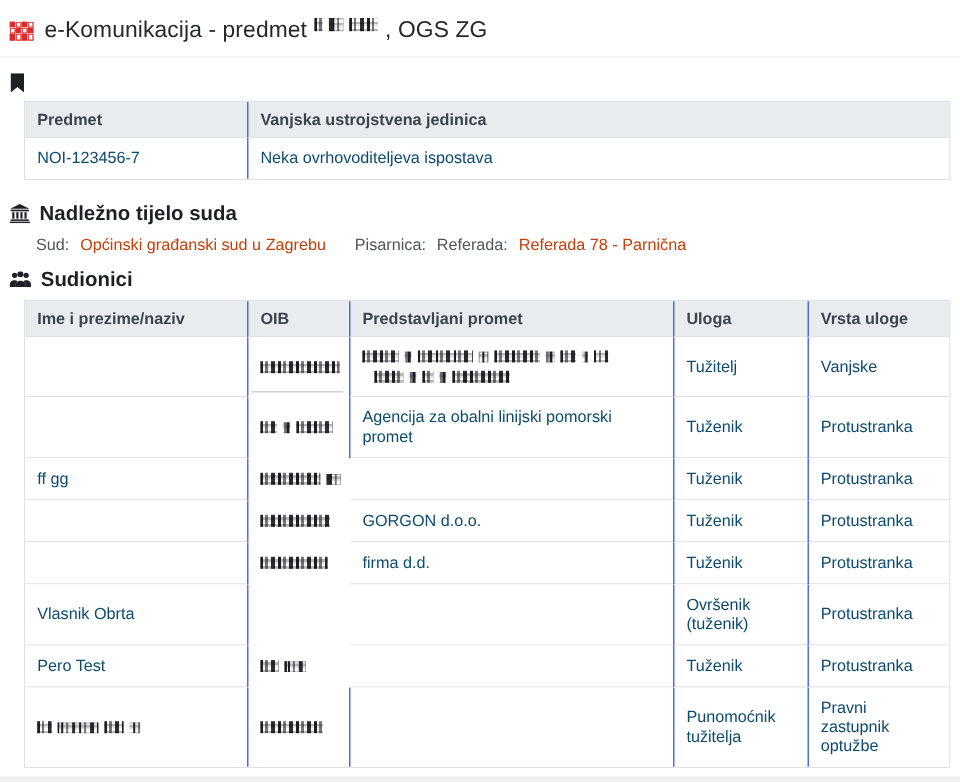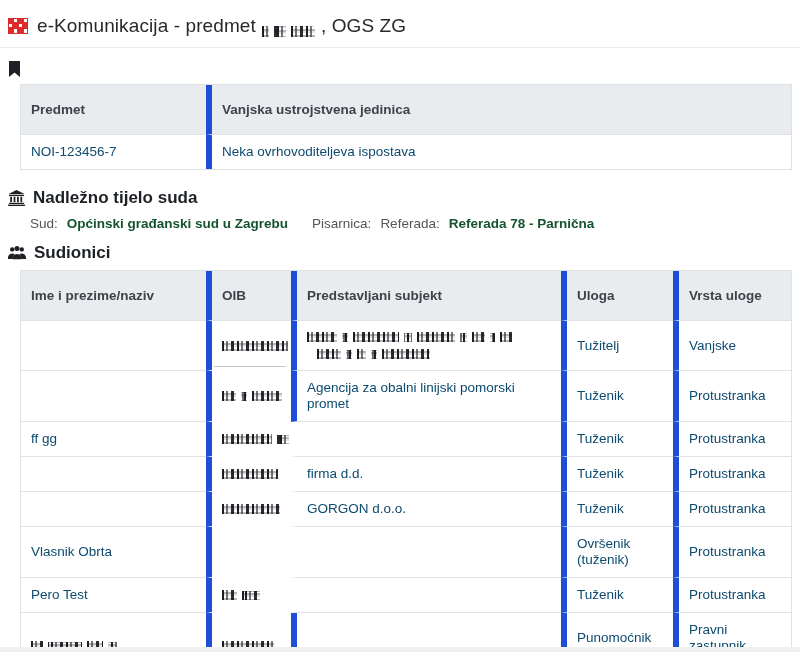--- a/index.html
+++ b/index.html
@@ -1,40 +1,40 @@
 <!DOCTYPE html>
 <html><head>
 <meta charset="utf-8">
 <style>
   * { margin:0; padding:0; box-sizing:border-box; }
   html,body { width:800px; height:652px; overflow:hidden; background:#fff;
     font-family:"Liberation Sans","DejaVu Sans",sans-serif; color:#212529; }
 
   
   .titlebar { display:flex; align-items:center; gap:9px; padding:10px 12px 0 8px; height:41px; }
-  .titlebar .ttl { font-size:19px; font-weight:400; color:#26292c; letter-spacing:.1px; white-space:nowrap; display:flex; align-items:flex-end; gap:6px;}
+  .titlebar .ttl { font-size:19px; font-weight:400; color:#26292c; letter-spacing:.1px; white-space:nowrap; display:flex; align-items:flex-start; gap:6px;}
   .hr-logo { width:20px; height:16px; display:grid; grid-template-columns:repeat(4,1fr); grid-template-rows:repeat(3,1fr); flex:0 0 auto; }
   .hr-logo span { display:block; }
   .hr-logo span.r { background:#dd2b2b; }
   .hr-logo span.w { background:#fff; box-shadow:inset 0 0 0 1px #dd2b2b; }
   .top-divider { border-bottom:1px solid #ececec; }
 
   
   .sect { display:flex; align-items:center; gap:8px; margin-left:8px; font-size:17px; font-weight:700; color:#1d2125; }
   .sect svg { flex:0 0 auto; }
   .s1 { margin-top:13px; }
   .s2 { margin-top:18px; }
   .s3 { margin-top:12px; }
 
   
   table { border-collapse:separate; border-spacing:0; width:770px; margin-left:20px; margin-top:7px;
           font-size:13.5px; border:1px solid #dee2e6; table-layout:fixed; }
   th { background:#e9ecef; color:#3c434a; font-weight:700; text-align:left;
-       padding:17px 10px; border-bottom:1px solid #dee2e6; }
-  th + th, td + td { border-left:6px solid #1d4ed8; }
+       padding:7px 10px; border-bottom:1px solid #dee2e6; }
+  th + th, td + td { border-left:1px solid #1d4ed8; }
   td { padding:9px 10px; border-bottom:1px solid #dee2e6; color:#0c4a6e; vertical-align:middle;
        line-height:16px; background:#fff; position:relative; }
   tr:last-child td { border-bottom:none; }
   tr.row-tall td { padding-top:11px; padding-bottom:11px; }
 
   
   td.nb { border-bottom-color:transparent; }
   td.nl { border-left-color:transparent; }
   td.edge::after { content:""; position:absolute; left:2px; right:5px; bottom:3px; height:1px; background:#c4c8cc; }
 
@@ -44,21 +44,21 @@
   table.participants col.c-subj { width:270px; }
   table.participants col.c-role { width:112px; }
   table.participants col.c-type { width:118px; }
   
   table.external col.c-a { width:185px; }
   table.external col.c-b { width:585px; }
 
   
   .court-line { margin:8px 0 0 30px; font-size:13.5px; display:flex; align-items:center; white-space:nowrap; }
   .court-line .lbl { color:#50565c; margin-right:9px; }
-  .court-line .val { font-weight:700; color:#14532d; margin-right:24px; }
+  .court-line .val { font-weight:400; color:#c2410c; margin-right:24px; }
 
   
   .redact { display:inline-flex; gap:5px; align-items:center; vertical-align:middle; }
   .rx { display:inline-block; height:10px;
     background:
       repeating-linear-gradient(90deg, rgba(18,18,24,.95) 0 2px, rgba(0,0,0,0) 2px 4px,
         rgba(45,45,55,.65) 4px 6px, rgba(0,0,0,0) 6px 9px,
         rgba(8,8,14,.85) 9px 12px, rgba(0,0,0,0) 12px 15px),
       repeating-linear-gradient(0deg, rgba(0,0,0,.28) 0 2px, rgba(255,255,255,.22) 2px 4px, rgba(0,0,0,.1) 4px 6px);
   }
@@ -167,21 +167,21 @@
       <col class="c-name">
       <col class="c-oib">
       <col class="c-subj">
       <col class="c-role">
       <col class="c-type">
     </colgroup>
   <thead>
   <tr>
     <th>Ime i prezime/naziv</th>
     <th>OIB</th>
-    <th>Predstavljani subjekt</th>
+    <th>Predstavljani promet</th>
     <th>Uloga</th>
     <th>Vrsta uloge</th>
   </tr>
   </thead>
   <tbody id="participants-body">
       <tr class="row-tall">
         <td></td>
         <td class="oib nb edge"><span class="redact">
             <span class="rx" style="width: 66px;"></span>
           </span></td>
@@ -227,32 +227,32 @@
             <span class="rx" style="width: 50px;"></span>
             <span class="rx alt" style="width: 12px;"></span>
           </span></td>
         <td class="nl"></td>
         <td>Tuženik</td>
         <td>Protustranka</td>
       </tr>
       <tr>
         <td></td>
         <td class="oib nb"><span class="redact">
+            <span class="rx" style="width: 58px;"></span>
+          </span></td>
+        <td class="nl">GORGON d.o.o.</td>
+        <td>Tuženik</td>
+        <td>Protustranka</td>
+      </tr>
+      <tr>
+        <td></td>
+        <td class="oib nb"><span class="redact">
             <span class="rx" style="width: 56px;"></span>
           </span></td>
         <td class="nl">firma d.d.</td>
-        <td>Tuženik</td>
-        <td>Protustranka</td>
-      </tr>
-      <tr>
-        <td></td>
-        <td class="oib nb"><span class="redact">
-            <span class="rx" style="width: 58px;"></span>
-          </span></td>
-        <td class="nl">GORGON d.o.o.</td>
         <td>Tuženik</td>
         <td>Protustranka</td>
       </tr>
       <tr>
         <td>Vlasnik Obrta</td>
         <td class="oib nb"></td>
         <td class="nl"></td>
         <td>Ovršenik (tuženik)</td>
         <td>Protustranka</td>
       </tr>

